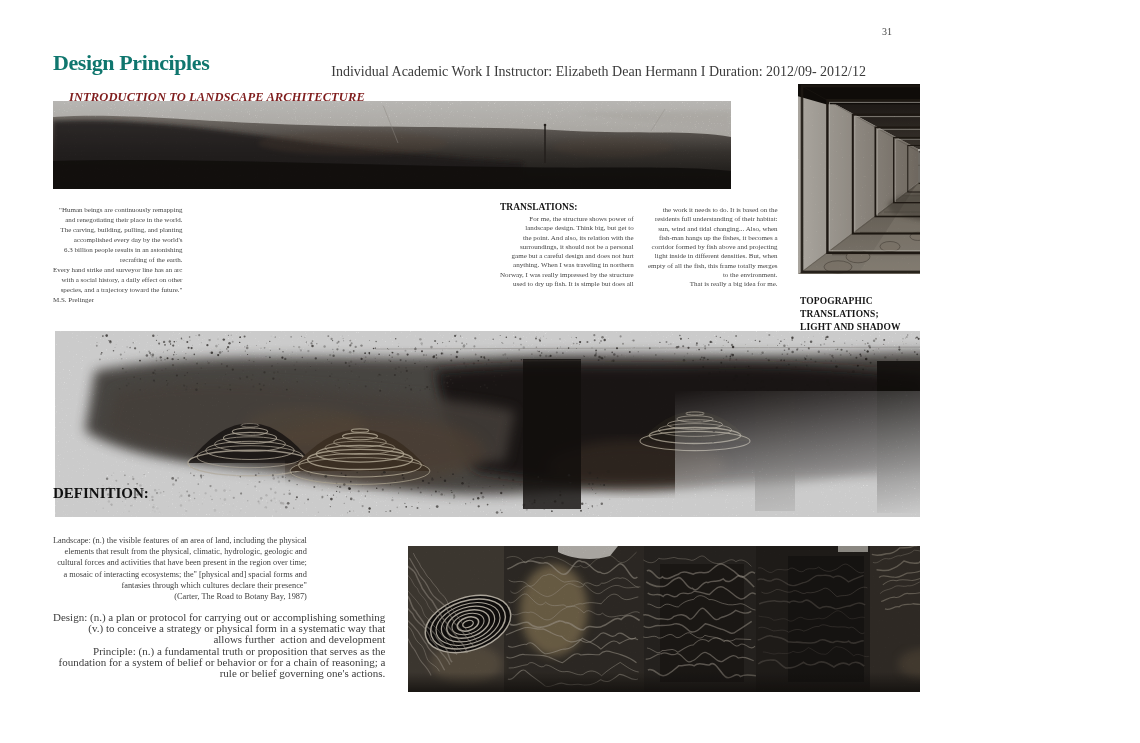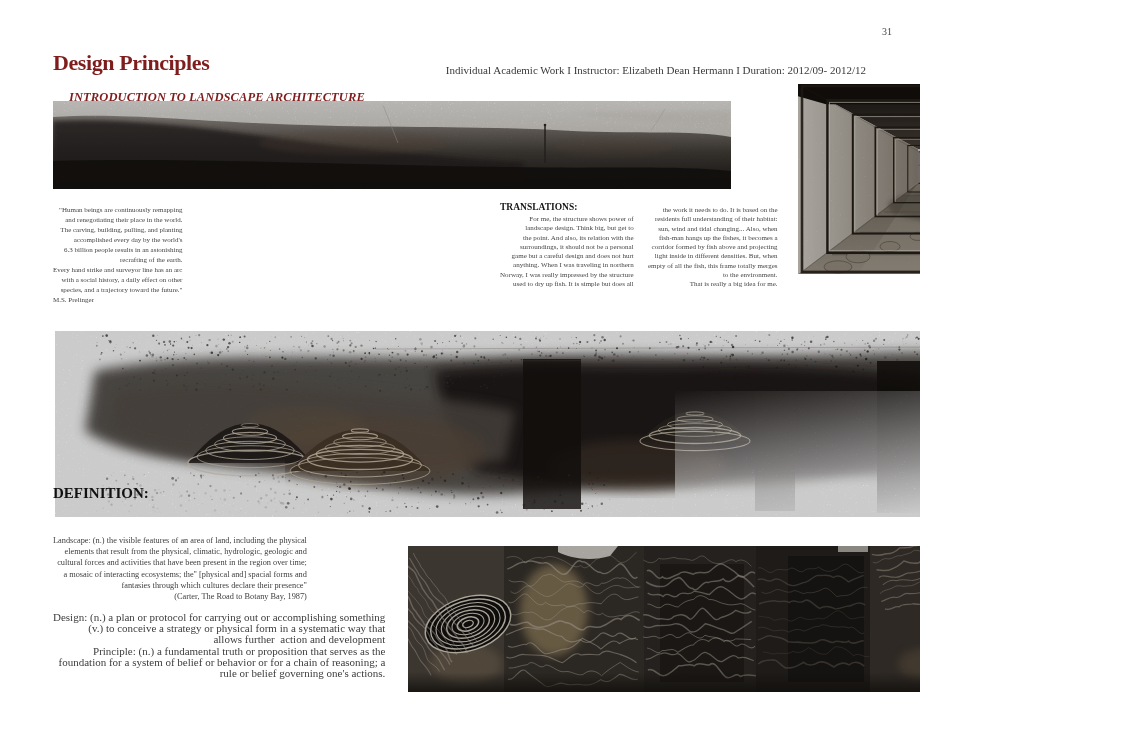--- a/index.html
+++ b/index.html
@@ -1,23 +1,23 @@
 <!DOCTYPE html>
 <html><head>
 <meta charset="utf-8">
 <style>
   html,body{margin:0;padding:0;background:#ffffff;}
   .page{position:relative;width:920px;height:743px;background:#ffffff;overflow:hidden;
         font-family:Liberation Serif, serif;color:#3f3f3f;}
   .abs{position:absolute;}
   .pre{white-space:pre;text-align:right;}
   .page-number{right:28px;top:26px;font-size:10px;color:#444;}
-  .title{left:53px;top:50px;margin:0;font-size:22px;font-weight:700;letter-spacing:-0.4px;color:#7f1d1d;}
+  .title{left:53px;top:50px;margin:0;font-size:22px;font-weight:700;letter-spacing:-0.4px;color:#0f766e;}
   .subtitle{left:53px;top:74px;margin:16px;font-size:12.5px;font-weight:700;font-style:italic;letter-spacing:0.1px;color:#7f1d1d;}
-  .credit{right:54px;top:64px;font-size:11px;color:#3a3a3a;padding-left:34px;}
+  .credit{right:54px;top:64px;font-size:14px;color:#3a3a3a;padding-left:34px;}
   .small{font-size:7px;line-height:9.3px;color:#454545;}
   .quote{left:53px;top:205px;font-size:7px;line-height:10px;color:#454545;}
   .quote-author{left:53px;top:296px;font-size:7px;color:#454545;}
   .appr-head{left:500px;top:202px;font-size:9.5px;font-weight:700;color:#161616;}
   .col1{left:500px;top:215px;}
   .col2{left:648px;top:206px;}
   .fig-caption{left:800px;top:295px;font-size:9.5px;font-weight:700;line-height:13px;color:#161616;letter-spacing:0.1px;}
   .def-head{left:53px;top:485px;margin:0;font-size:15px;font-weight:700;color:#111;}
   .def-text{left:53px;top:535px;font-size:8.3px;line-height:11.2px;color:#3d3d3d;}
   .def-text2{left:53px;top:612px;font-size:11px;line-height:11.2px;color:#3d3d3d;}
@@ -166,20 +166,24 @@
         <rect x="77.3" y="42.6" width="135.4" height="87.8" stroke-width="1.6"></rect>
         <rect x="95.7" y="52.7" width="98.6" height="64.1" stroke-width="1.3"></rect>
         <rect x="109.8" y="60.5" width="70.4" height="45.8" stroke-width="1"></rect>
         <rect x="121" y="66.7" width="48" height="31.2" stroke-width="0.8"></rect>
       </g>
       <polygon points="230,187 290,187 290,120" fill="#ddd8cf" opacity="0.45" filter="url(#tuBlur)"></polygon>
       <rect width="290" height="187" filter="url(#tuGrain)" opacity="0.22"></rect>
     </svg>
   </figure>
 
+  <div class="abs fig-caption">
+    <div>TOPOGRAPHIC TRANSLATIONS;</div>
+    <div>LIGHT AND SHADOW STUDIES OF LANDFORM AND SPACE</div>
+  </div>
 
   <figure class="abs" style="left:55px;top:331px;width:1030px;height:186px;">
     <svg id="midArt" class="art" style="left:0;top:0;width:1030px;height:186px;" viewBox="0 0 1030 186" preserveAspectRatio="none">
       <defs>
         <filter id="mB6">
             <feGaussianBlur stdDeviation="6"></feGaussianBlur>
           </filter>
         <filter id="mB3">
             <feGaussianBlur stdDeviation="3"></feGaussianBlur>
           </filter>

